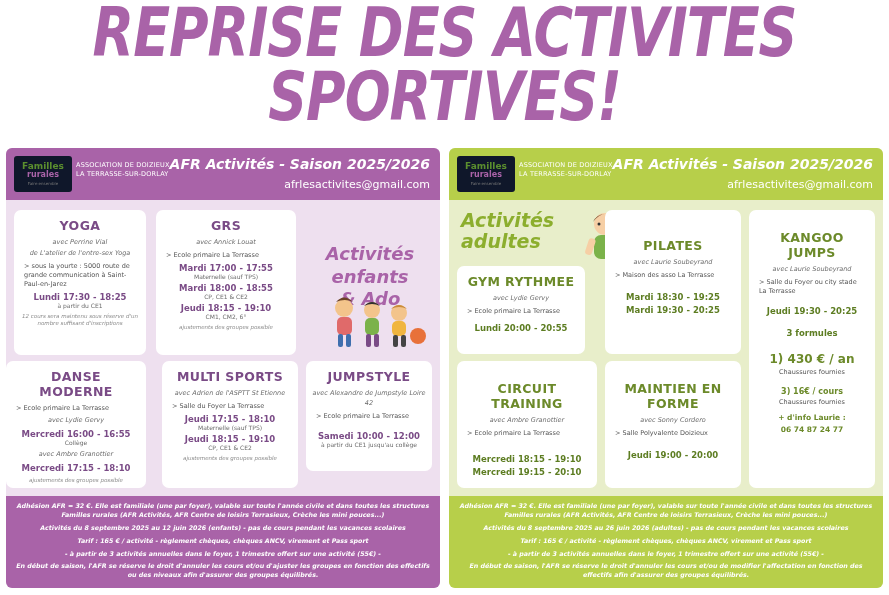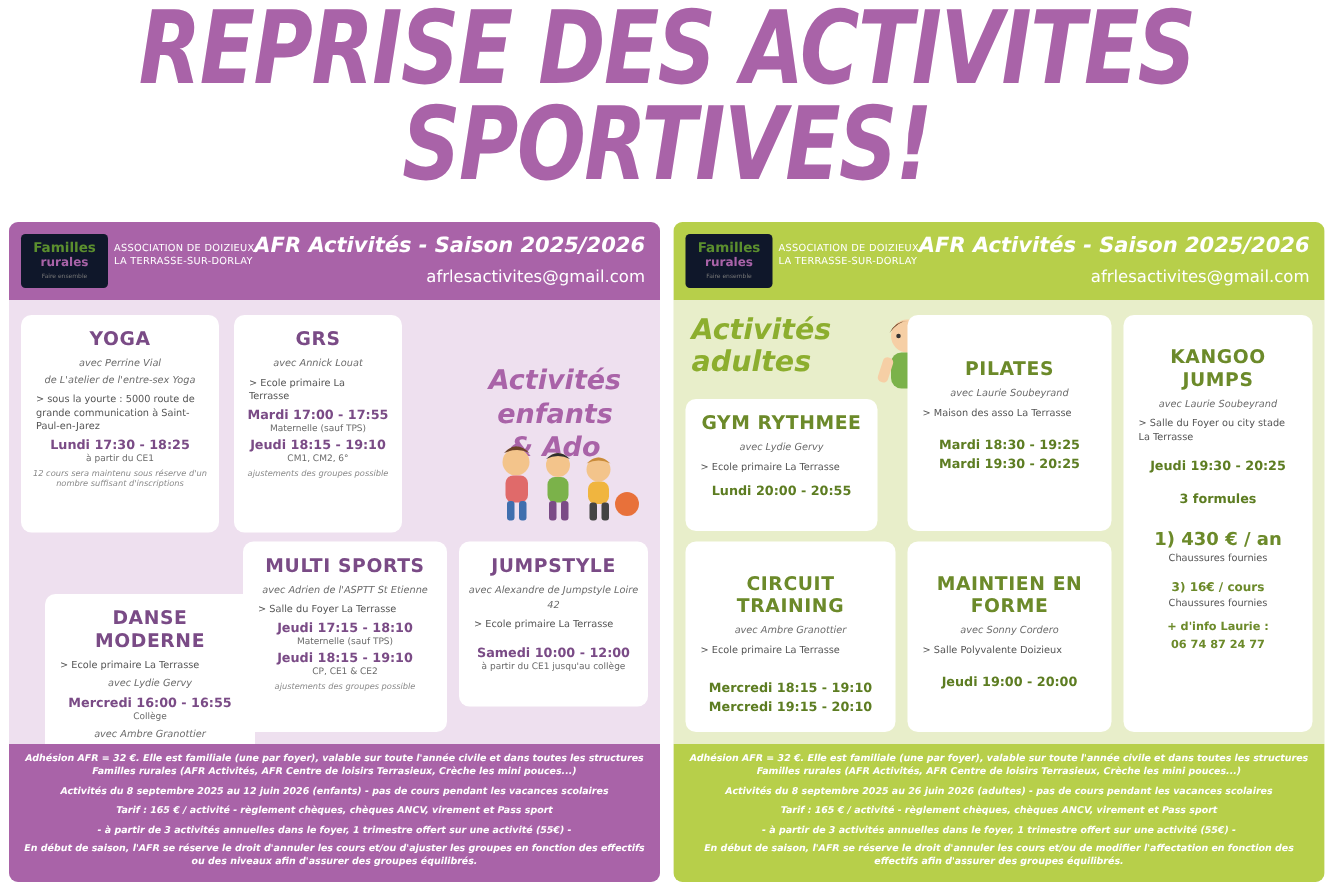--- a/index.html
+++ b/index.html
@@ -132,27 +132,31 @@
     <div class="sub it">avec Perrine Vial</div>
     <div class="sub it">de L'atelier de l'entre-sex Yoga</div>
     <div class="place">&gt; sous la yourte : 5000 route de grande communication à Saint-Paul-en-Jarez</div>
     <div class="slot">
       <span>Lundi 17:30 - 18:25</span>
       <span class="lvl">à partir du CE1</span>
     </div>
     <div class="note">12 cours sera maintenu sous réserve d'un nombre suffisant d'inscriptions</div>
   </div>
 
-  <div class="card" style="left:150px;top:62px;width:112px;height:145px;">
+  <div class="card" style="left:150px;top:62px;width:140px;height:145px;">
     <h3>GRS</h3>
     <div class="sub it">avec Annick Louat</div>
     <div class="place">&gt; Ecole primaire La Terrasse</div>
     <div class="slot">
       <span>Mardi 17:00 - 17:55</span>
       <span class="lvl">Maternelle (sauf TPS)</span>
+    </div>
+    <div class="slot">
+      <span>Mardi 18:00 - 18:55</span>
+      <span class="lvl">CP, CE1 &amp; CE2</span>
     </div>
     <div class="slot">
       <span>Jeudi 18:15 - 19:10</span>
       <span class="lvl">CM1, CM2, 6°</span>
     </div>
     <div class="note">ajustements des groupes possible</div>
   </div>
 
   <div class="big-label" style="left:300px;top:95px;width:128px;white-space:pre-line;">Activités
 enfants
@@ -170,21 +174,21 @@
     <rect x="60" y="46" width="5" height="13" rx="2" fill="#7a4b86"></rect>
     <rect x="68" y="46" width="5" height="13" rx="2" fill="#7a4b86"></rect>
     <circle cx="93" cy="25" r="8" fill="#f3c48b"></circle>
     <path d="M85 21 q8 -8 16 0 q-8 -4 -16 0z" fill="#c98b3a"></path>
     <rect x="86" y="33" width="14" height="15" rx="5" fill="#f0b53f"></rect>
     <rect x="87" y="47" width="5" height="12" rx="2" fill="#444"></rect>
     <rect x="95" y="47" width="5" height="12" rx="2" fill="#444"></rect>
     <circle cx="112" cy="48" r="8" fill="#e8713a"></circle>
   </svg>
 
-  <div class="card" style="left:24px;top:213px;width:140px;height:127px;margin-top:35px;">
+  <div class="card" style="left:0;top:213px;width:140px;height:127px;">
     <h3>DANSE MODERNE</h3>
     <div class="place">&gt; Ecole primaire La Terrasse</div>
     <div class="sub it">avec Lydie Gervy</div>
     <div class="slot">
       <span>Mercredi 16:00 - 16:55</span>
       <span class="lvl">Collège</span>
     </div>
     <div class="sub it" style="margin-top:4px;">avec Ambre Granottier</div>
     <div class="slot">
       <span>Mercredi 17:15 - 18:10</span>

